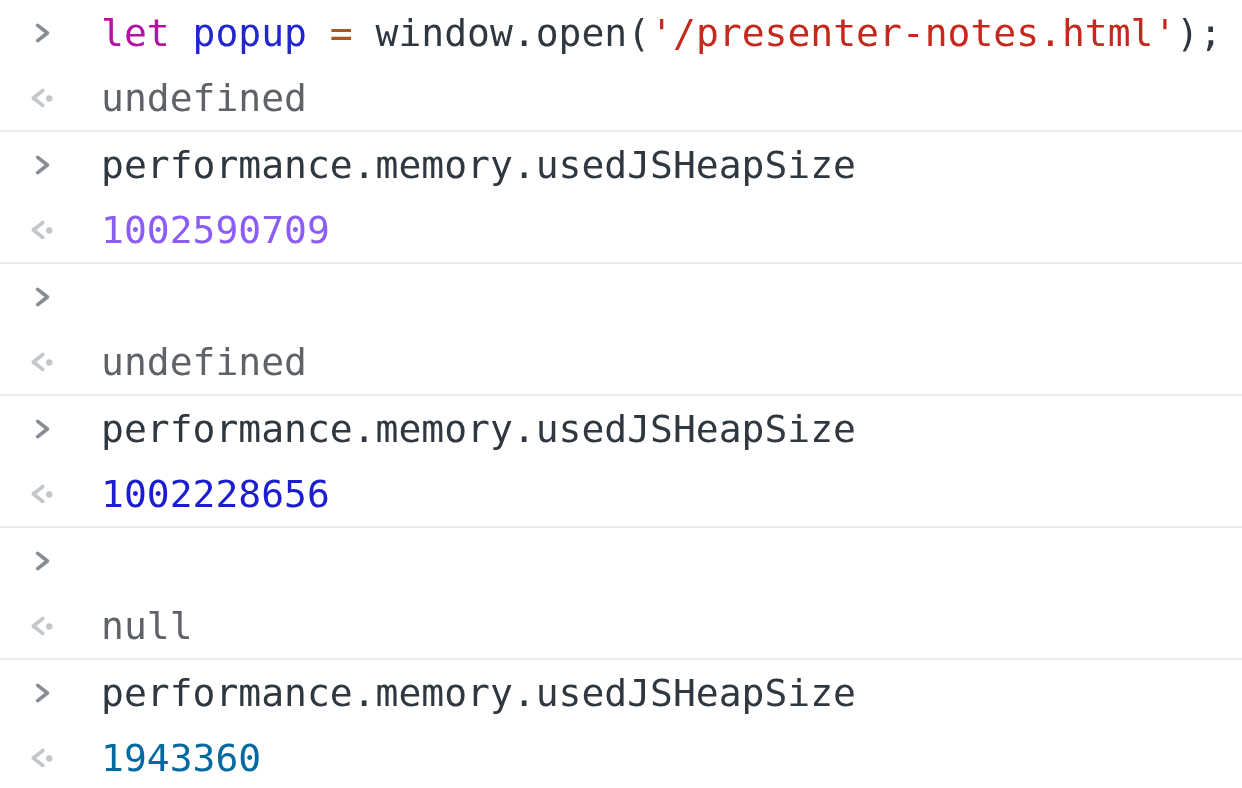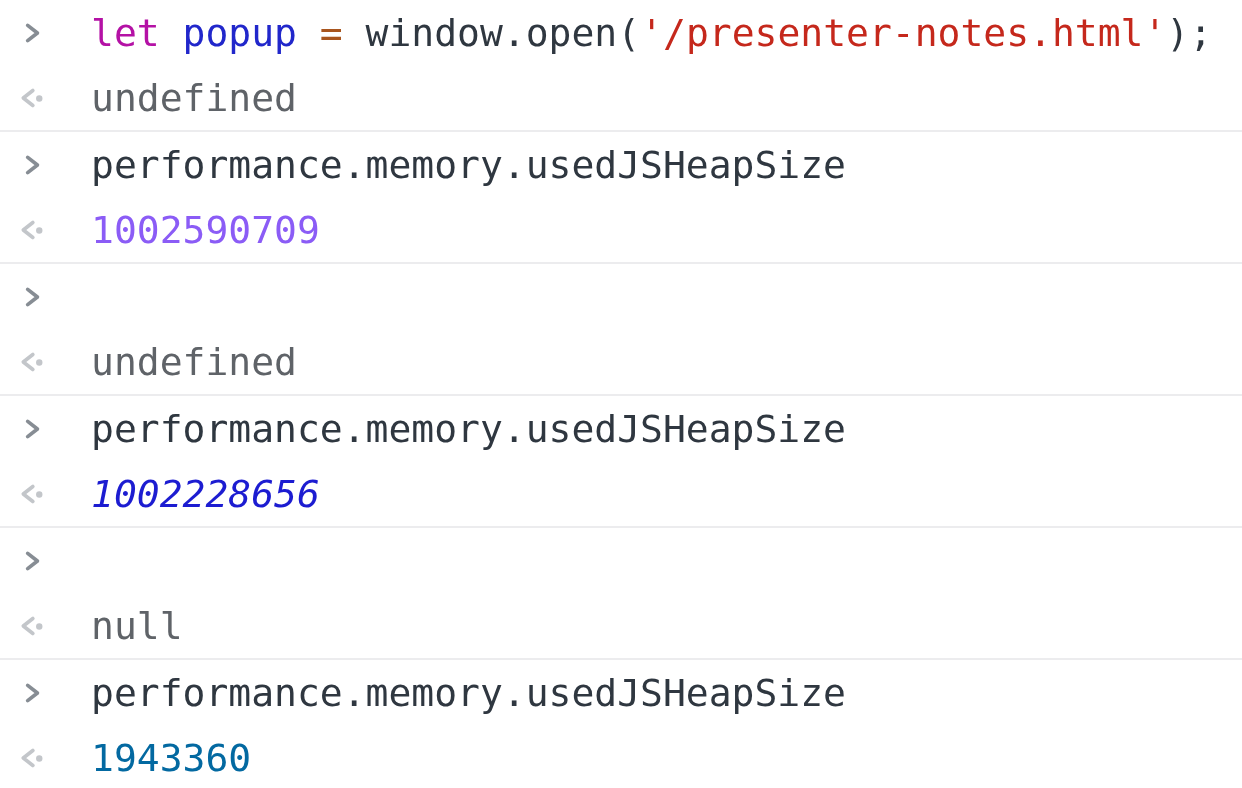--- a/index.html
+++ b/index.html
@@ -17,20 +17,21 @@
   .entry {
     border-bottom: 2px solid var(--divider-color, #ececee);
     background: #ffffff;
   }
   .row {
     display: flex;
     align-items: center;
     height: 65px;
     padding-left: 19px;
     box-sizing: border-box;
+    margin-left: 10px;
   }
   .gutter {
     flex: 0 0 72px;
     width: 72px;
     display: flex;
     align-items: center;
     justify-content: flex-start;
   }
   .gutter svg {
     display: block;
@@ -115,21 +116,21 @@
       </span>
       <span class="code-text command-text"><span style="color: rgb(47, 55, 64);">performance.memory.usedJSHeapSize</span></span>
     </div>
     <div class="row result-row">
       <span class="gutter">
         <svg class="result-icon" width="32" height="26" viewBox="0 0 30 24" fill="none" style="color: rgb(195, 198, 202);">
           <polyline points="13,5 4,12 13,19" stroke="currentColor" stroke-width="3.4" stroke-linecap="round" stroke-linejoin="round"></polyline>
           <circle cx="19" cy="12.5" r="3" fill="currentColor"></circle>
         </svg>
       </span>
-      <span class="code-text result-text" style="color: rgb(28, 28, 209); font-style: italic;">1002228656</span>
+      <span class="code-text result-text" style="color: rgb(28, 28, 209);">1002228656</span>
     </div>
   </div>
 
   <div class="entry">
     <div class="row command-row">
       <span class="gutter">
         <svg class="prompt-icon" width="26" height="26" viewBox="0 0 24 24" fill="none" style="color: rgb(135, 141, 148);">
           <polyline points="8,5 17,12 8,19" stroke="currentColor" stroke-width="3.4" stroke-linecap="round" stroke-linejoin="round"></polyline>
         </svg>
       </span>

